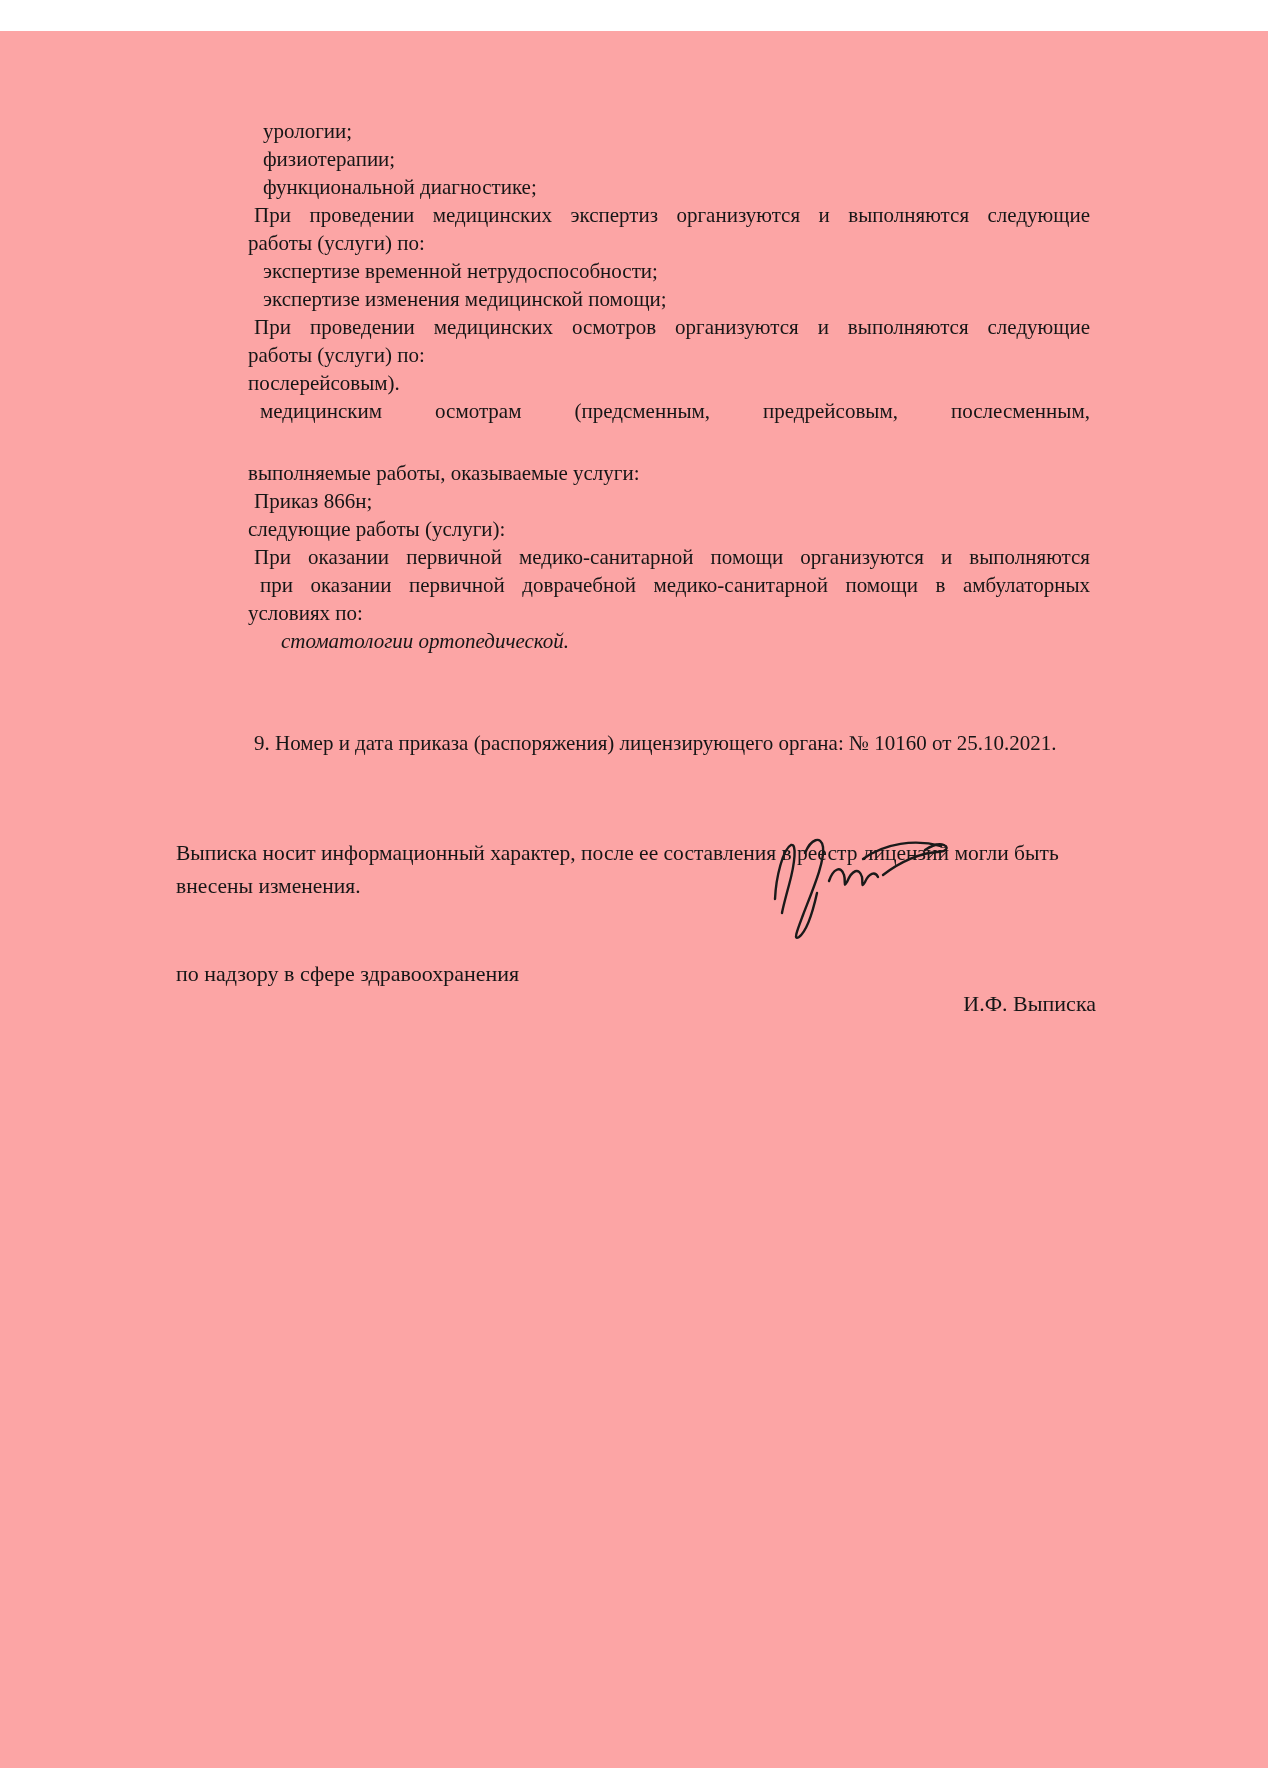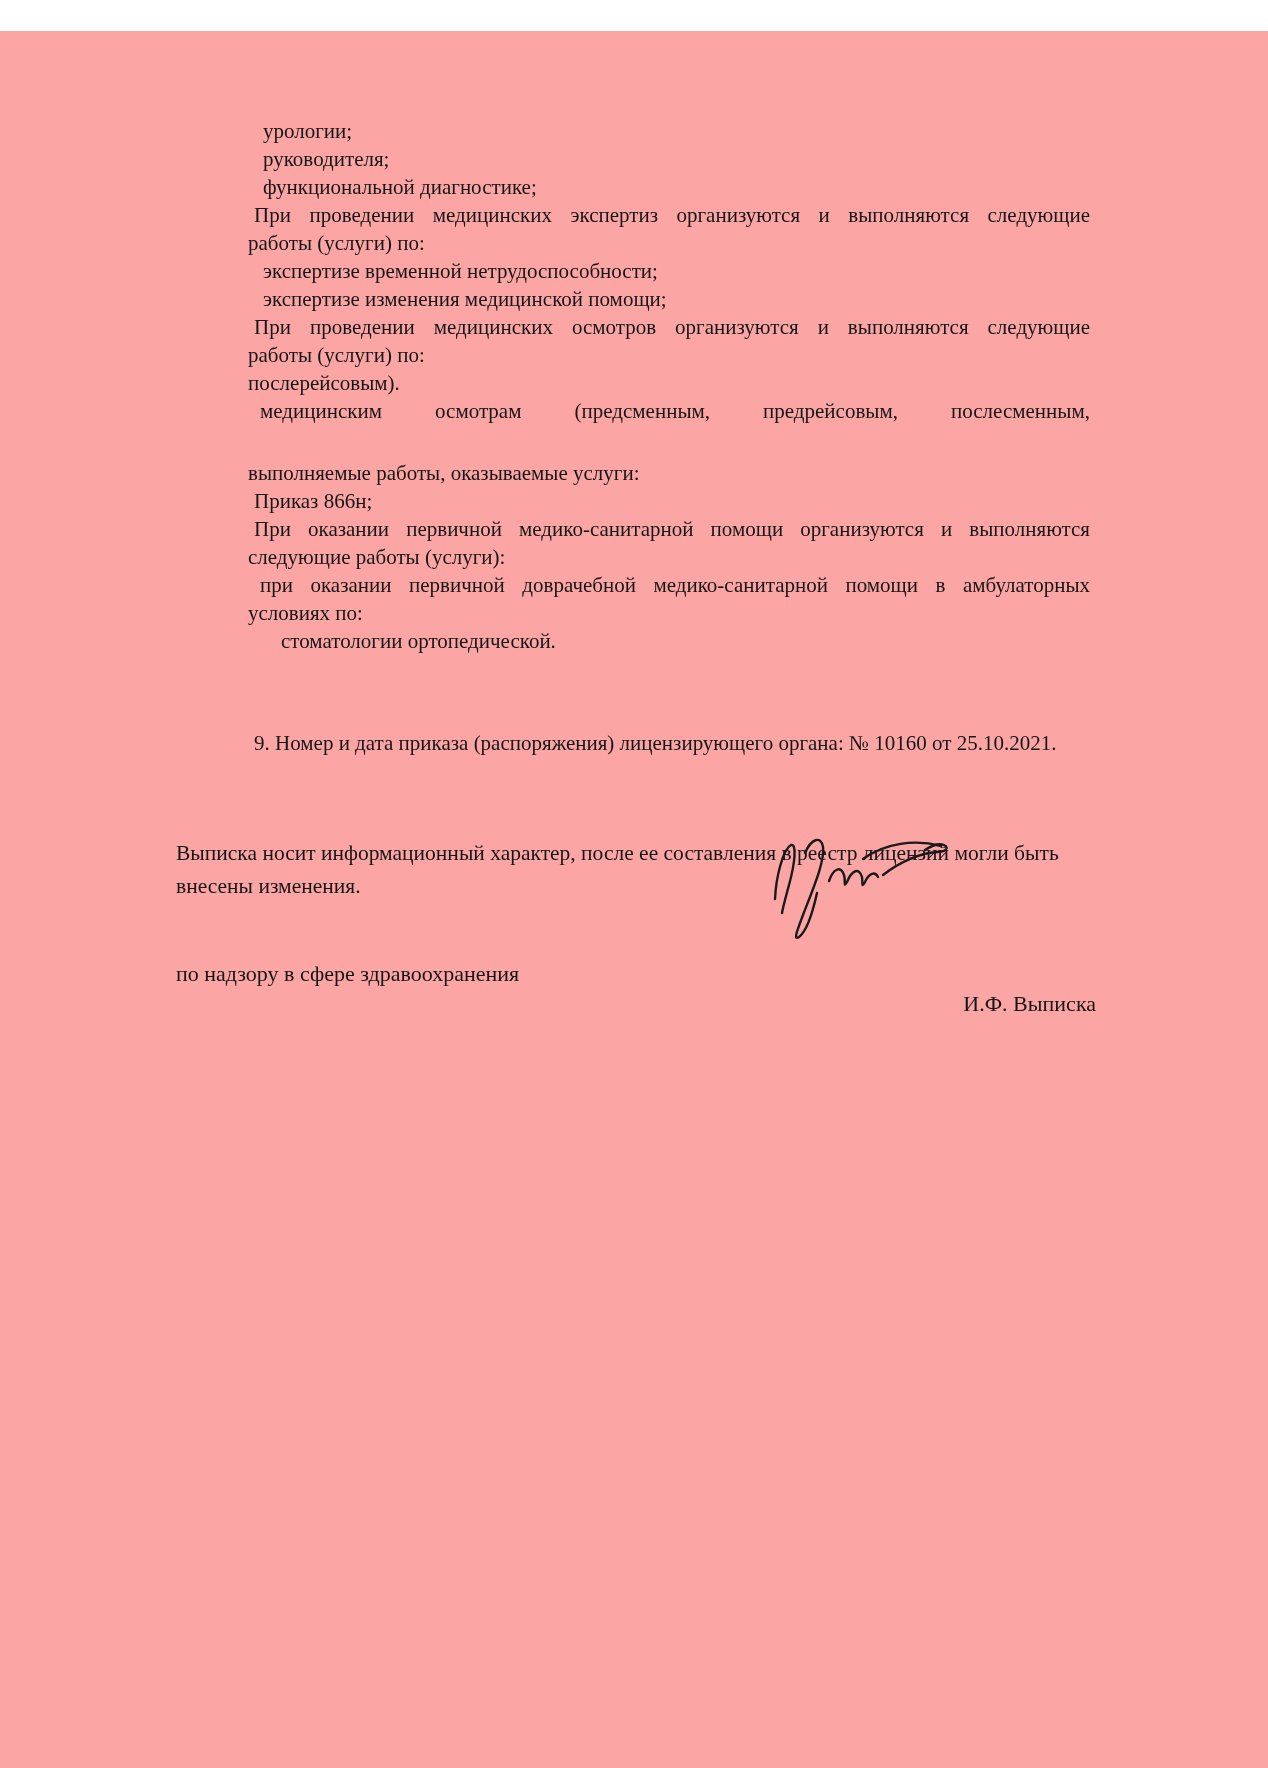--- a/index.html
+++ b/index.html
@@ -11,54 +11,54 @@
     color:#161616;
     overflow:hidden;
     margin-top:31px;
   }
   .blk { position:absolute; }
   .main-text { left:248px; width:842px; font-size:21px; }
   .main-text .ln { line-height:28px; }
   .jl { text-align:justify; text-align-last:justify; }
   .iP { padding-left:6px; }
   .i1 { padding-left:15px; }
-  .i2 { padding-left:33px; }
+  .i2 { padding-left:33px;font-style:italic; }
   .jl.i1 { padding-left:12px; }
   .note-text { left:176px; width:912px; font-size:21.5px; }
   .note-text .ln { line-height:33px; }
   .sig-position { left:176px; top:926px; width:560px; font-size:22px; }
   .sig-position .ln { line-height:34px; }
   .sig-name { left:920px; top:960px; width:176px; font-size:22px; text-align:right; }
   .sig-svg { left:745px; top:788px; }
   .nw { white-space:nowrap; }
 </style>
 </head>
 <body>
 
 <div class="page">
 
   <div class="blk main-text" style="top:86px;">
     <div class="ln i1 nw">урологии;</div>
-    <div class="ln i1 nw">руководителя;</div>
+    <div class="ln i1 nw">физиотерапии;</div>
     <div class="ln i1 nw">функциональной диагностике;</div>
     <div class="ln jl iP">При проведении медицинских экспертиз организуются и выполняются следующие</div>
     <div class="ln nw">работы (услуги) по:</div>
     <div class="ln i1 nw">экспертизе временной нетрудоспособности;</div>
     <div class="ln i1 nw">экспертизе изменения медицинской помощи;</div>
     <div class="ln jl iP">При проведении медицинских осмотров организуются и выполняются следующие</div>
     <div class="ln nw">работы (услуги) по:</div>
     <div class="ln nw">послерейсовым).</div>
     <div class="ln jl i1">медицинским осмотрам (предсменным, предрейсовым, послесменным,</div>
   </div>
 
   <div class="blk main-text" style="top:428px;">
     <div class="ln nw">выполняемые работы, оказываемые услуги:</div>
     <div class="ln iP nw">Приказ 866н;</div>
+    <div class="ln nw">следующие работы (услуги):</div>
     <div class="ln jl iP">При оказании первичной медико-санитарной помощи организуются и выполняются</div>
-    <div class="ln nw">следующие работы (услуги):</div>
     <div class="ln jl i1">при оказании первичной доврачебной медико-санитарной помощи в амбулаторных</div>
     <div class="ln nw">условиях по:</div>
     <div class="ln i2 nw">стоматологии ортопедической.</div>
   </div>
 
   <div class="blk main-text" style="top:698px;">
     <div class="ln iP nw">9. Номер и дата приказа (распоряжения) лицензирующего органа: № 10160 от 25.10.2021.</div>
   </div>
 
   <div class="blk note-text" style="top:806px;">

